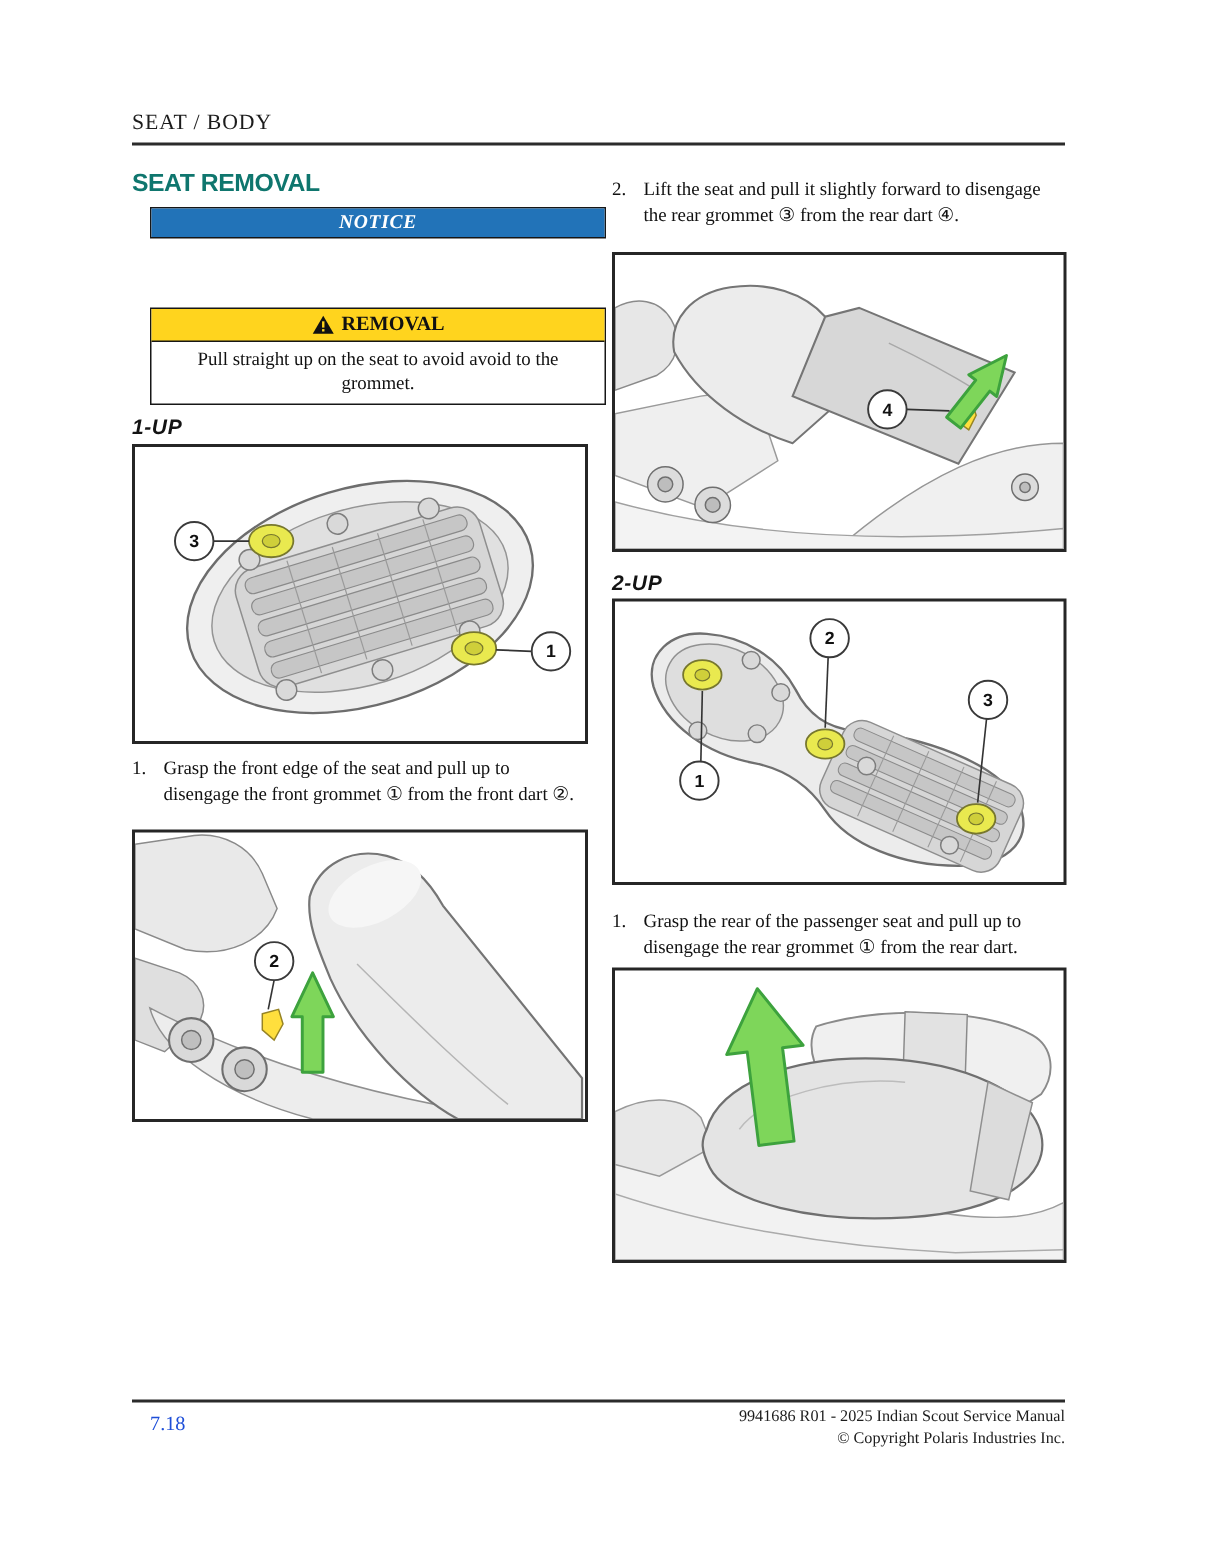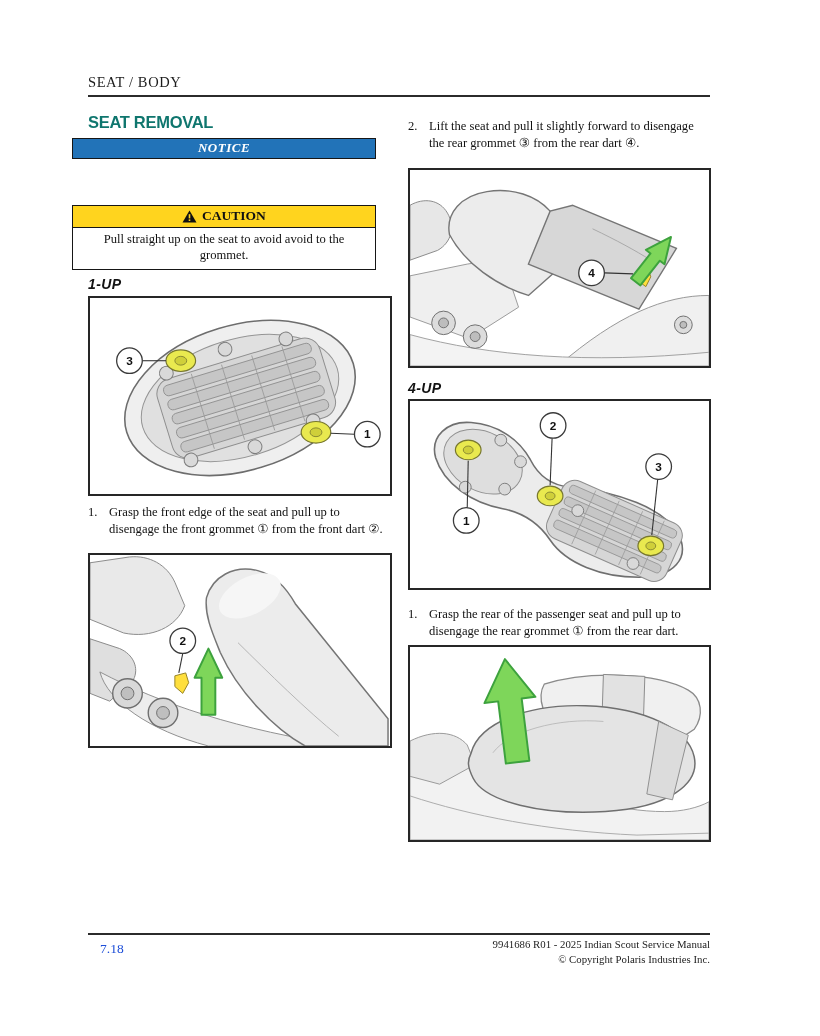--- a/index.html
+++ b/index.html
@@ -9,21 +9,21 @@
   .abs { position:absolute; }
 
   .header-title { left:88px; top:74px; font-size:14.5px; letter-spacing:0.6px; color:#1c1c1c; }
   .rule { left:88px; width:622px; background:#2b2b2b; }
   .rule-top { top:95px; height:2px; }
   .rule-bottom { top:933px; height:2px; }
 
   .section-title { left:88px; top:113px; font-family:"Liberation Sans","DejaVu Sans",sans-serif;
                    font-weight:bold; font-size:16.5px; color:#0f766e; letter-spacing:-0.3px; }
 
-  .alert-box { left:72px; width:304px; border:1px solid #161616; background:#fff; }
+  .alert-box { left:100px; width:304px; border:1px solid #161616; background:#fff; }
   .notice-box { top:138px; }
   .caution-box { top:205px; }
   .alert-head { text-align:center; padding:1px 0 2px; }
   .notice-head { background:#2273b8; color:#fff; font-style:italic; font-weight:bold; font-size:13px; letter-spacing:0.5px; }
   .caution-head { background:#ffd41e; color:#111; font-weight:bold; font-size:13.5px; border-bottom:1px solid #161616;
                   display:flex; align-items:center; justify-content:center; gap:5px; padding:2px 0 3px; }
   .alert-body { text-align:center; font-size:12.6px; line-height:1.3; padding:3px 9px 5px; }
 
   .subhead { font-family:"Liberation Sans","DejaVu Sans",sans-serif; font-weight:bold; font-style:italic;
              font-size:14px; color:#131313; letter-spacing:0.4px; }
@@ -73,21 +73,21 @@
     </div>
   </div>
 
   <div class="abs alert-box caution-box">
     <div class="alert-head caution-head">
       <svg width="15" height="13" viewBox="0 0 15 13">
         <path d="M7.5,0.5 L14.5,12.5 L0.5,12.5 Z" fill="#111"></path>
         <rect x="6.7" y="4.2" width="1.6" height="4.2" fill="#ffd41e"></rect>
         <rect x="6.7" y="9.4" width="1.6" height="1.6" fill="#ffd41e"></rect>
       </svg>
-      <span>CAUTION</span>
+      <span>REMOVAL</span>
     </div>
     <div class="alert-body">Pull straight up on the seat to avoid avoid to the grommet.</div>
   </div>
 
   <div class="abs subhead subhead-1up">1-UP</div>
 
   <div class="abs figure fig1">
     <svg viewBox="0 0 304 200" preserveAspectRatio="none">
       <g transform="rotate(-17 152 102)">
         <ellipse cx="152" cy="102" rx="120" ry="74" fill="#efefef" stroke="#6d6d6d" stroke-width="1.6"></ellipse>
@@ -202,21 +202,21 @@
         <path d="M246,62 L258,88 L252,88 L252,120 L240,120 L240,88 L234,88 Z"></path>
       </g>
       <line class="ld" x1="197" y1="105" x2="226" y2="106"></line>
       <g>
         <circle class="co" cx="184" cy="105" r="13"></circle>
         <text class="cot" x="184" y="109.2">4</text>
       </g>
     </svg>
   </div>
 
-  <div class="abs subhead subhead-2up">4-UP</div>
+  <div class="abs subhead subhead-2up">2-UP</div>
 
   <div class="abs figure fig4">
     <svg viewBox="0 0 303 191" preserveAspectRatio="none">
       <g>
         <path d="M26,58 C20,36 38,20 62,22 C88,24 110,38 122,60 C130,76 142,86 162,88 C210,92 258,110 272,136 C284,160 268,180 232,180 C194,180 158,166 142,142 C130,124 114,114 94,110 C62,104 34,84 26,58 Z" fill="#ececec" stroke="#6f6f6f" stroke-width="1.6"></path>
         <ellipse cx="74" cy="62" rx="42" ry="30" transform="rotate(28 74 62)" fill="#dedede" stroke="#919191"></ellipse>
         <g transform="rotate(24 205 135)">
           <rect x="140" y="100" width="132" height="64" rx="14" fill="#d6d6d6" stroke="#8e8e8e"></rect>
           <g fill="#c6c6c6" stroke="#8a8a8a" stroke-width="0.7">
             <rect x="147" y="106" width="118" height="9" rx="4"></rect>

